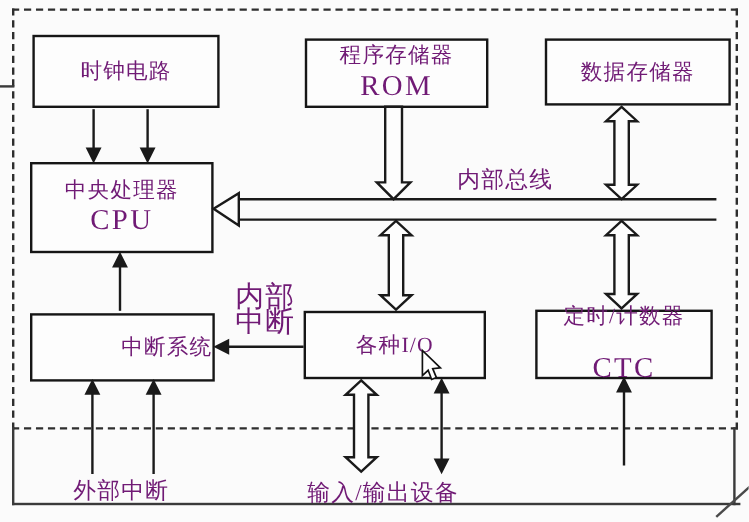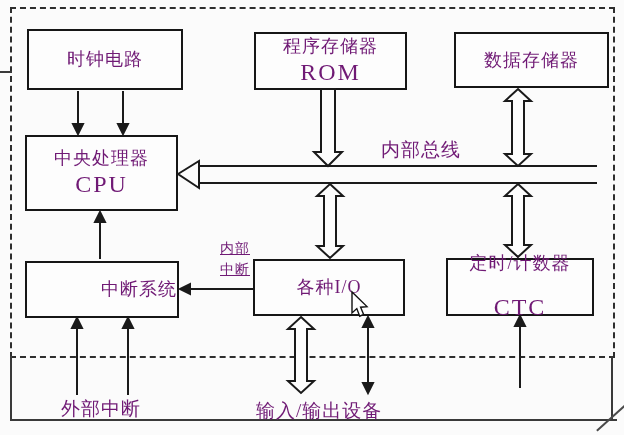--- a/index.html
+++ b/index.html
@@ -14,21 +14,21 @@
     border:2px dashed #2e2e2e;background:transparent;
   }
   .solid-line{position:absolute;background:#3a3a3a;}
   .box{
     position:absolute;background:#fdfdfd;border:2px solid #161616;
     display:flex;flex-direction:column;align-items:center;justify-content:center;
     text-align:center;line-height:1.25;font-size:18px;letter-spacing:1px;
   }
   .box .latin{font-size:24px;letter-spacing:2px;}
   .free-label{position:absolute;font-size:19px;letter-spacing:1px;white-space:nowrap;}
-  .free-label.two-line{white-space:normal;text-align:right;line-height:21px;font-size:14px;text-decoration:underline;}
+  .free-label.two-line{white-space:normal;text-align:left;line-height:21px;font-size:24px;}
   svg{position:absolute;left:0;top:0;}
   .corner-slash{
     position:absolute;left:592px;top:417px;width:38px;height:2px;
     background:#4a4a4a;transform:rotate(-42deg);
   }
 </style>
 </head>
 <body>
 
 <div id="stage">

